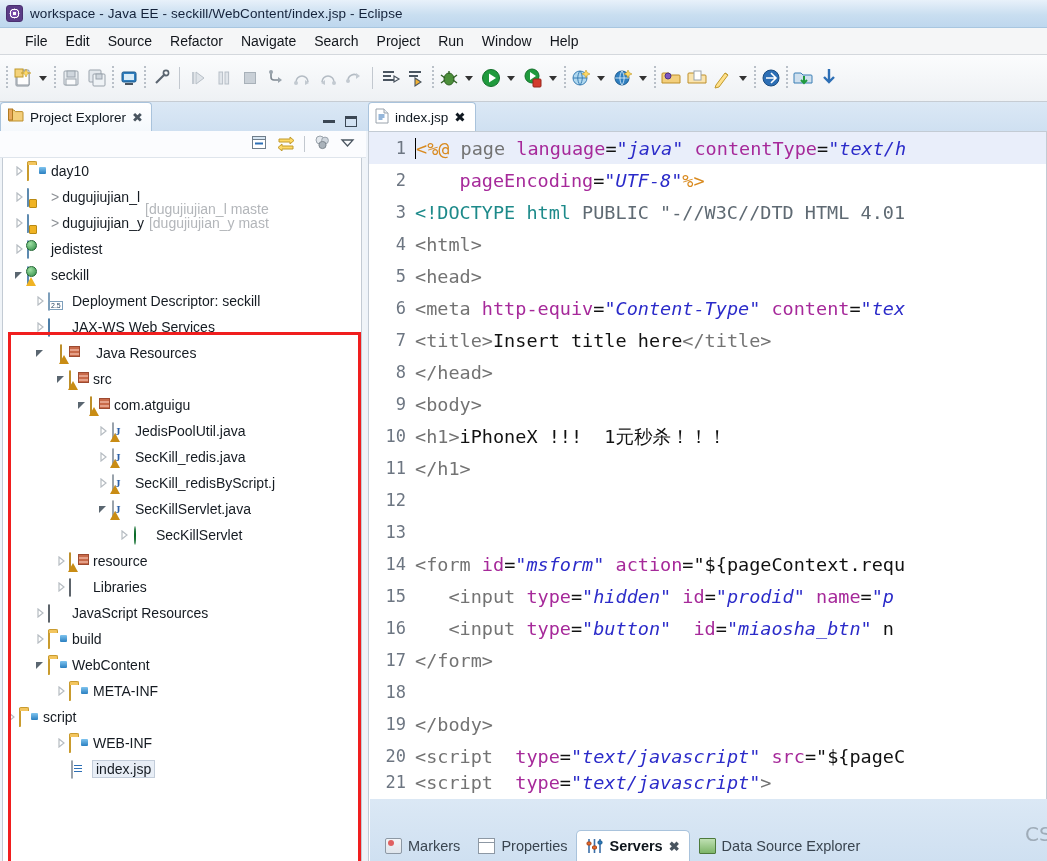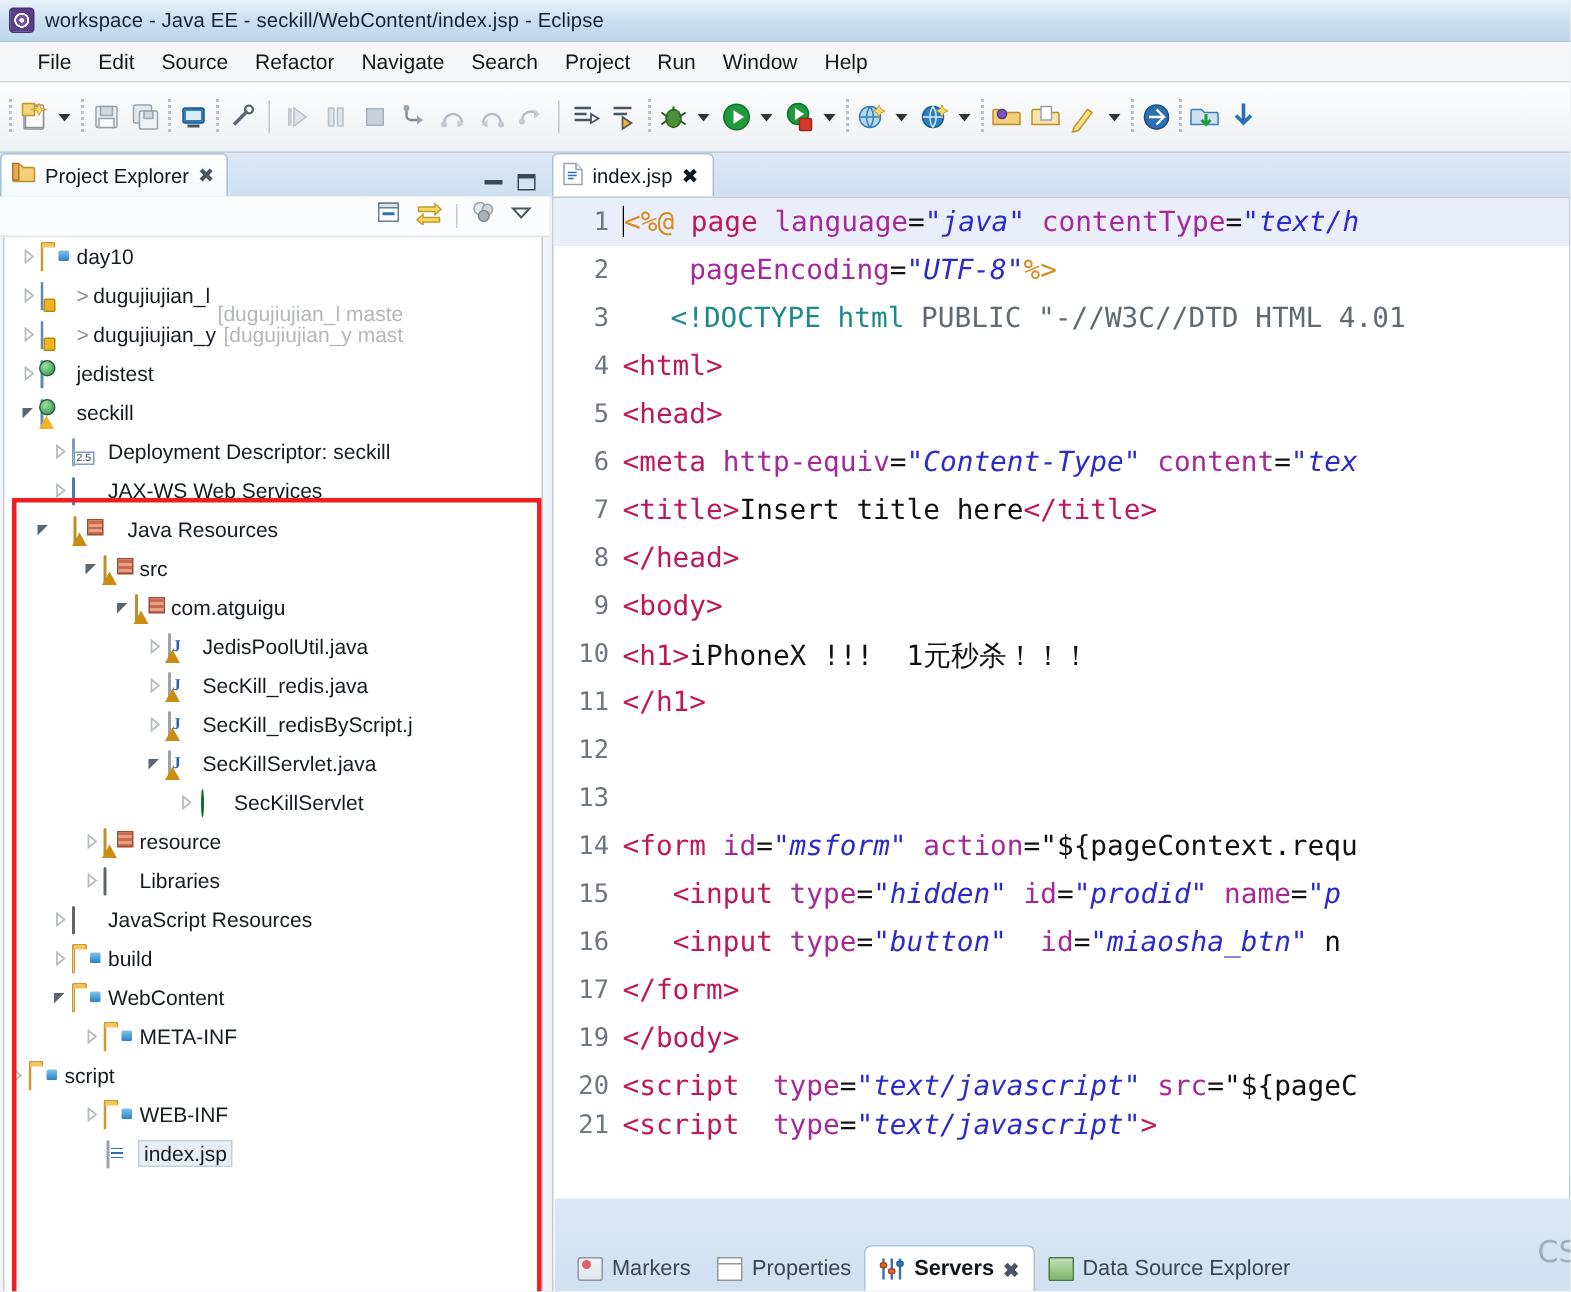--- a/index.html
+++ b/index.html
@@ -174,26 +174,26 @@
     font-family: "DejaVu Sans Mono", monospace; font-size: 18.5px; white-space: pre;
   }
   .cline.hl { background: #e9eefa; }
   .gutter {
     width: 46px; flex: none; text-align: right; padding-right: 9px;
     color: #6d7682; font-size: 17px; font-family: "DejaVu Sans Mono", monospace;
   }
   .ctext { flex: 1; overflow: hidden; }
   .caret-bar { display:inline-block; width:1px; height:21px; background:#000; vertical-align:-4px; }
   
-  .t-tag   { color: #be185d; }
+  .t-tag   { color: #737373; }
   .t-attr  { color: #a6299a; }
   .t-val   { color: #2b2bc9; font-style: italic; }
   .t-dir   { color: #d98a1f; }
   .t-txt   { color: #111111; }
-  .t-doct  { color: #1d8a8a; margin-left: 32px; }
+  .t-doct  { color: #1d8a8a; }
   .t-gray  { color: #5f6a73; }
   .t-eq    { color: #111; }
 
   .hscroll {
     position: absolute; left: 0; right: 0; bottom: 0; height: 18px;
     background: #f0f2f5; border-top: 1px solid #d4d9df;
     display: flex; align-items: center;
   }
   .hs-arrow { width: 17px; text-align: center; font-size: 10px; color: #53606d; }
   .hs-track { flex: 1; height: 14px; margin: 0 1px; background: #e3e7ec; }
@@ -554,21 +554,21 @@
           </div>
           <div class="row" style="padding-left: 29px;">
             <span class="arrow">
               <svg width="9" height="10" viewBox="0 0 9 10">
                 <path d="M2 1l5 4-5 4z" fill="none" stroke="#b6bcc2" stroke-width="1.2"></path>
               </svg>
             </span>
             <span class="ico"><span class="f-ws"></span></span>
             <span class="lbl">JAX-WS Web Services</span>
           </div>
-          <div class="row" style="padding-left: 18px; gap: 12px;">
+          <div class="row" style="padding-left: 29px; gap: 12px;">
             <span class="arrow">
               <svg width="10" height="10" viewBox="0 0 10 10">
                 <path d="M1 2h7L1 9z" fill="#5a6670"></path>
               </svg>
             </span>
             <span class="ico"><span class="f-pkg"></span><span class="f-warn-b"></span></span>
             <span class="lbl">Java Resources</span>
           </div>
           <div class="row" style="padding-left: 50px;">
             <span class="arrow">
@@ -742,20 +742,21 @@
             <div class="cline"><div class="gutter">8</div><div class="ctext"><span class="t-tag">&lt;/head&gt;</span></div></div>
             <div class="cline"><div class="gutter">9</div><div class="ctext"><span class="t-tag">&lt;body&gt;</span></div></div>
             <div class="cline"><div class="gutter">10</div><div class="ctext"><span class="t-tag">&lt;h1&gt;</span><span class="t-txt">iPhoneX !!!  1元秒杀！！！</span></div></div>
             <div class="cline"><div class="gutter">11</div><div class="ctext"><span class="t-tag">&lt;/h1&gt;</span></div></div>
             <div class="cline"><div class="gutter">12</div><div class="ctext"><span class="t-txt"></span></div></div>
             <div class="cline"><div class="gutter">13</div><div class="ctext"><span class="t-txt"></span></div></div>
             <div class="cline"><div class="gutter">14</div><div class="ctext"><span class="t-tag">&lt;form</span><span class="t-txt"> </span><span class="t-attr">id</span><span class="t-eq">=</span><span class="t-val">"msform"</span><span class="t-txt"> </span><span class="t-attr">action</span><span class="t-eq">=</span><span class="t-txt">"${pageContext.requ</span></div></div>
             <div class="cline"><div class="gutter">15</div><div class="ctext"><span class="t-txt">   </span><span class="t-tag">&lt;input</span><span class="t-txt"> </span><span class="t-attr">type</span><span class="t-eq">=</span><span class="t-val">"hidden"</span><span class="t-txt"> </span><span class="t-attr">id</span><span class="t-eq">=</span><span class="t-val">"prodid"</span><span class="t-txt"> </span><span class="t-attr">name</span><span class="t-eq">=</span><span class="t-val">"p</span></div></div>
             <div class="cline"><div class="gutter">16</div><div class="ctext"><span class="t-txt">   </span><span class="t-tag">&lt;input</span><span class="t-txt"> </span><span class="t-attr">type</span><span class="t-eq">=</span><span class="t-val">"button"</span><span class="t-txt">  </span><span class="t-attr">id</span><span class="t-eq">=</span><span class="t-val">"miaosha_btn"</span><span class="t-txt"> n</span></div></div>
             <div class="cline"><div class="gutter">17</div><div class="ctext"><span class="t-tag">&lt;/form&gt;</span></div></div>
+            <div class="cline"><div class="gutter">18</div><div class="ctext"><span class="t-txt"></span></div></div>
             <div class="cline"><div class="gutter">19</div><div class="ctext"><span class="t-tag">&lt;/body&gt;</span></div></div>
             <div class="cline"><div class="gutter">20</div><div class="ctext"><span class="t-tag">&lt;script</span><span class="t-txt">  </span><span class="t-attr">type</span><span class="t-eq">=</span><span class="t-val">"text/javascript"</span><span class="t-txt"> </span><span class="t-attr">src</span><span class="t-eq">=</span><span class="t-txt">"${pageC</span></div></div>
             <div class="cline" style="height: 20px;"><div class="gutter">21</div><div class="ctext"><span class="t-tag">&lt;script</span><span class="t-txt">  </span><span class="t-attr">type</span><span class="t-eq">=</span><span class="t-val">"text/javascript"</span><span class="t-tag">&gt;</span></div></div>
           </div>
         <div class="hscroll">
           <div class="hs-arrow">◀</div>
           <div class="hs-track">
             <div class="hs-thumb">‖</div>
           </div>
         </div>

